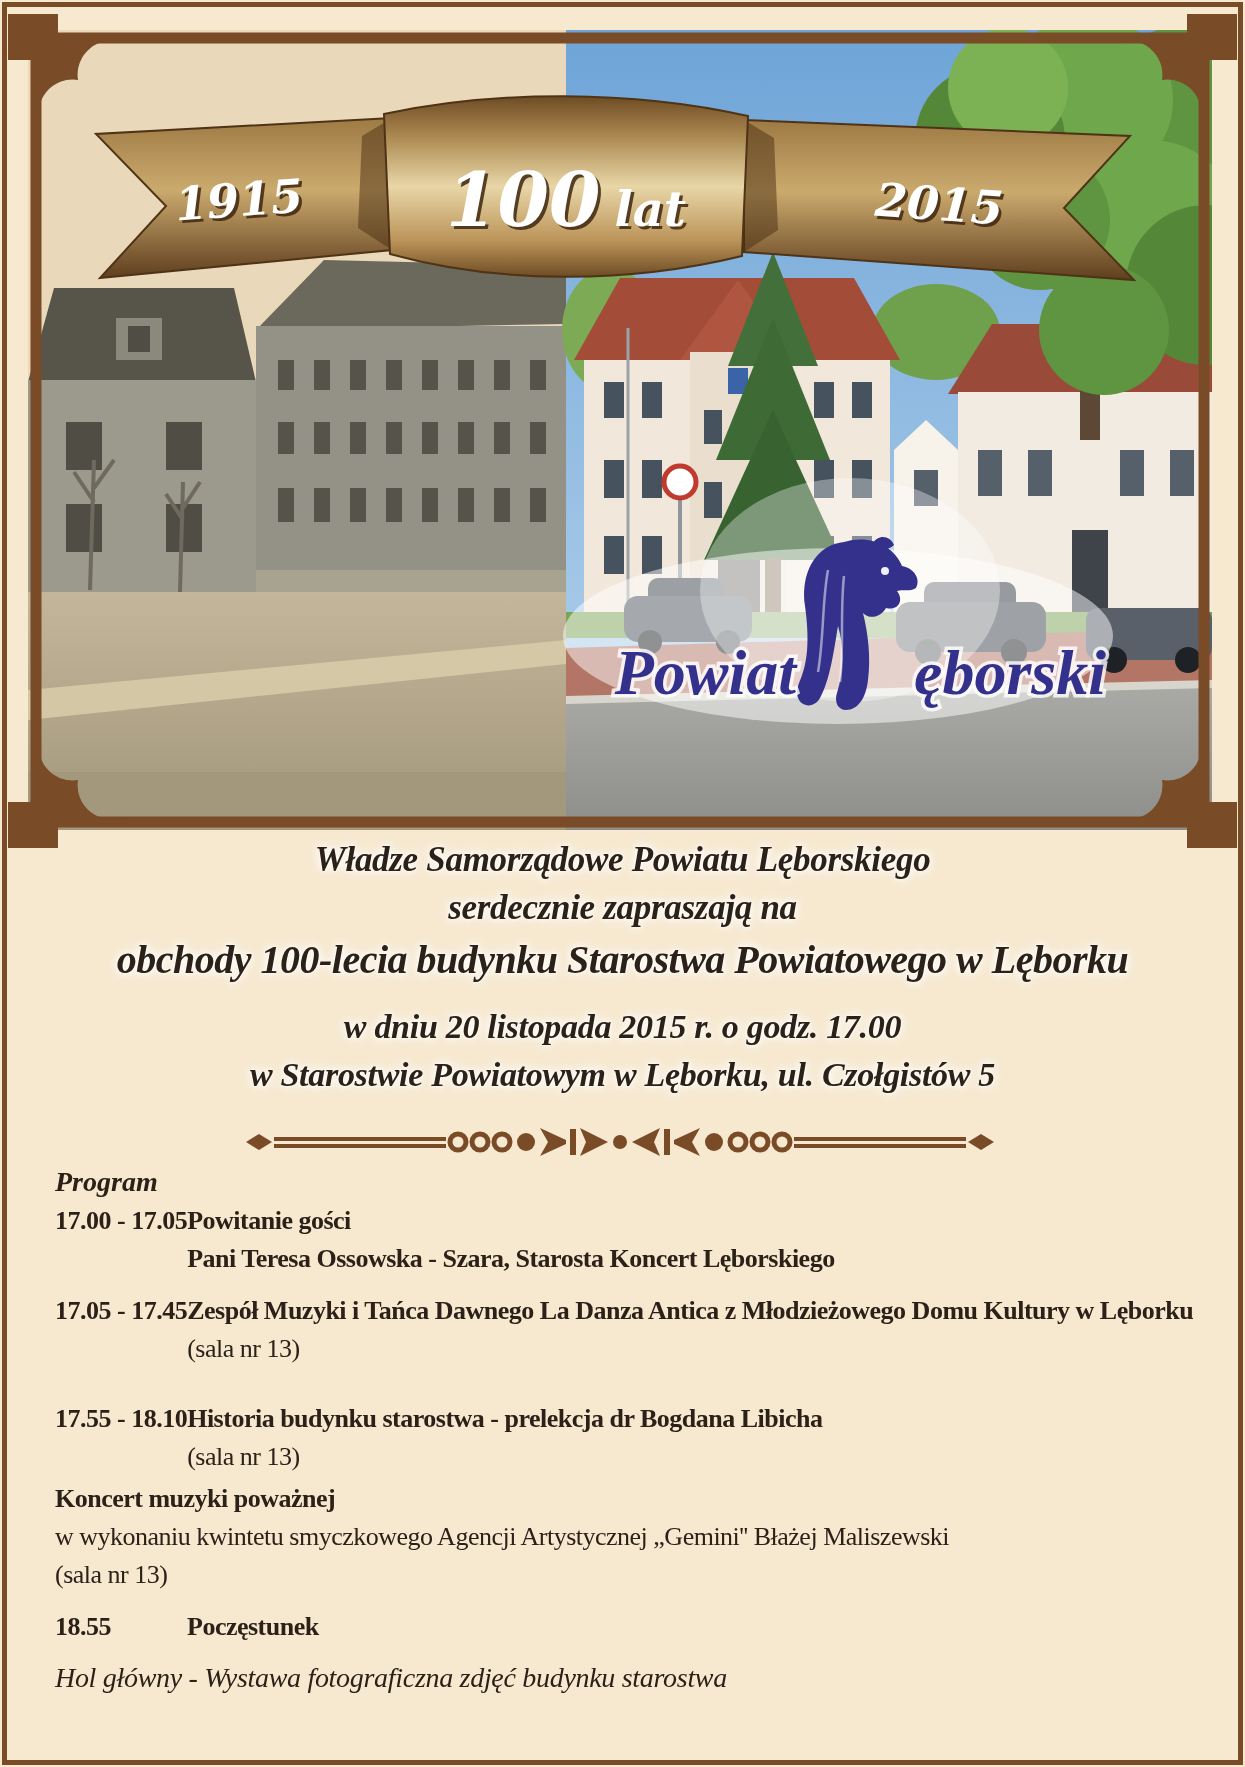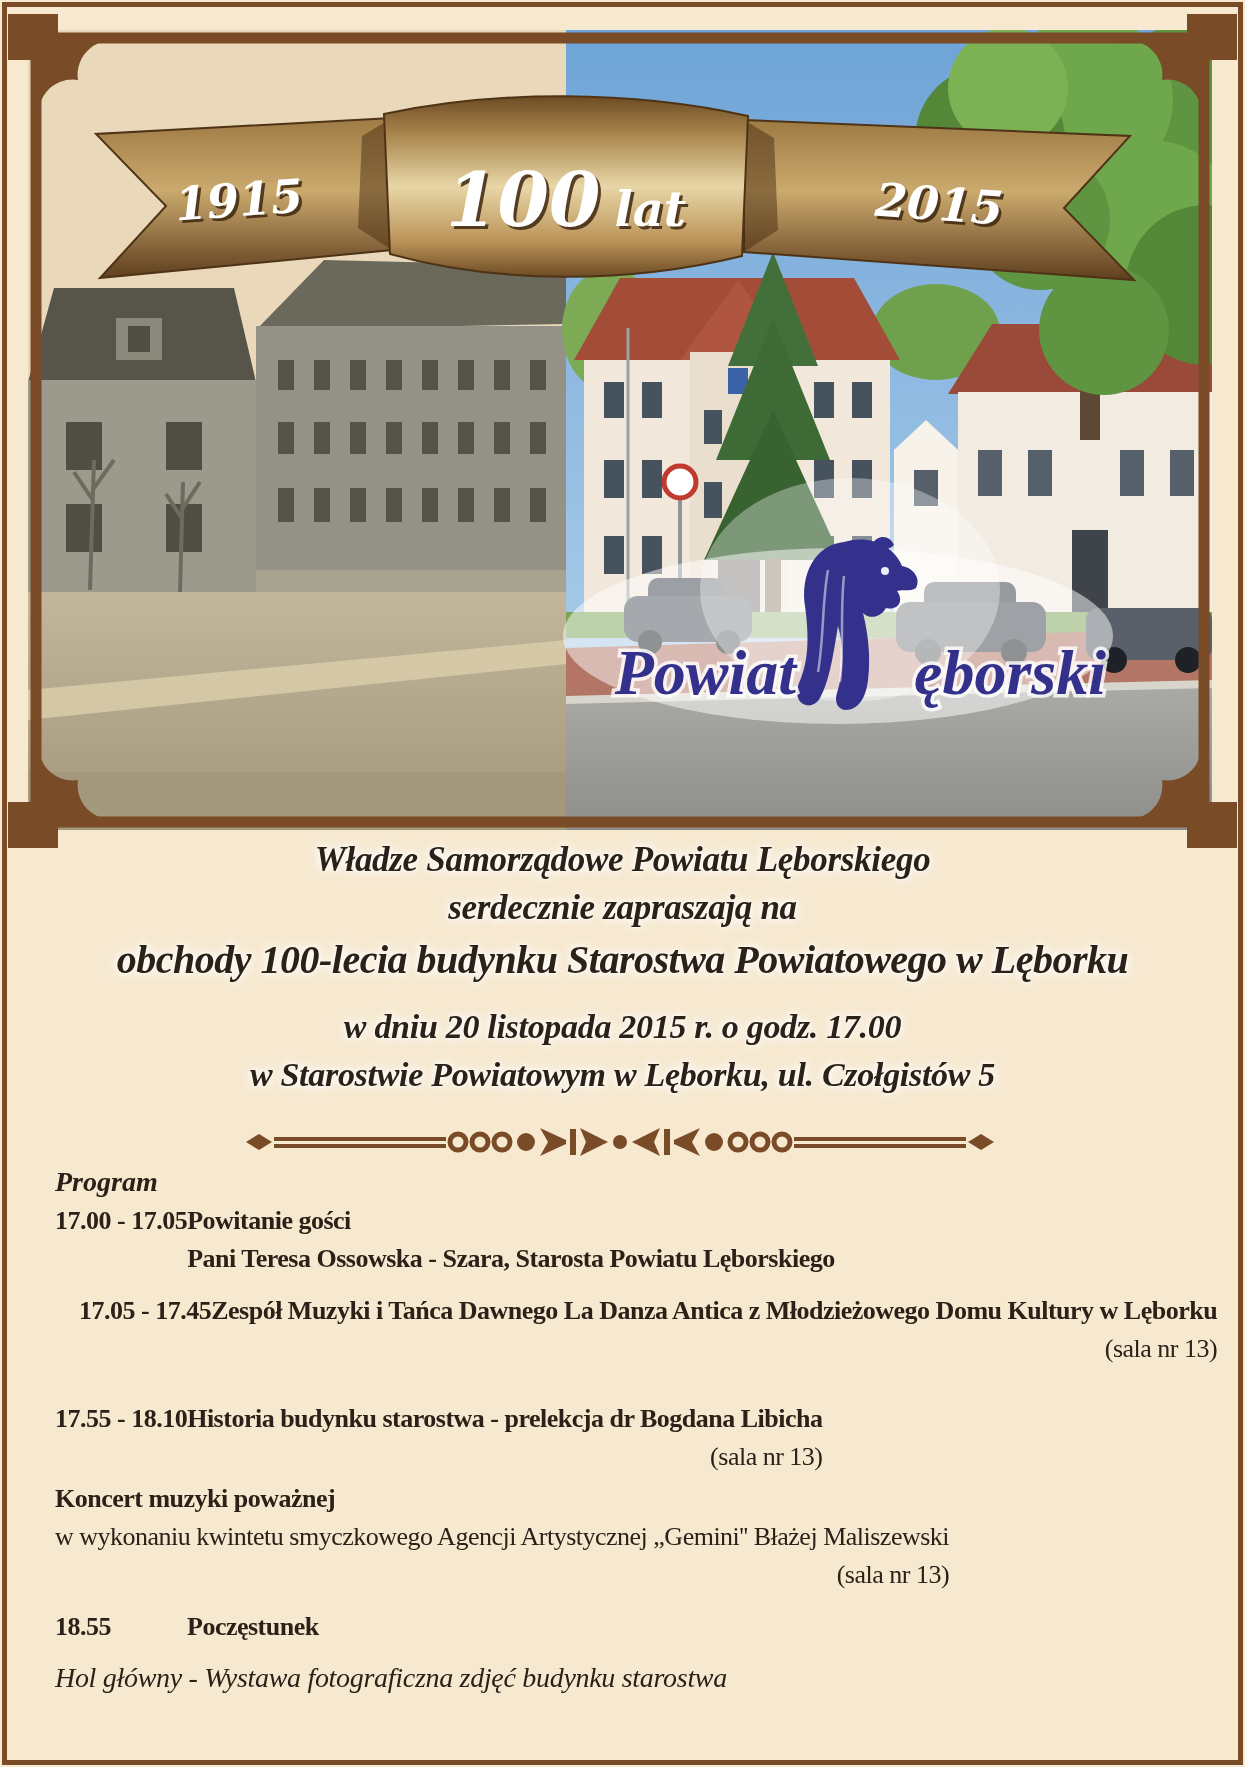--- a/index.html
+++ b/index.html
@@ -19,25 +19,25 @@
   .inv-2{top:888px;font-size:35px;}
   .inv-3{top:936px;font-size:40px;letter-spacing:-0.5px;font-style:italic;}
   .inv-4{top:1008px;font-size:34px;}
   .inv-5{top:1056px;font-size:34px;}
 
   .divider{position:absolute;left:240px;top:1120px;width:760px;height:44px;}
 
   .prog-heading{position:absolute;left:55px;top:1166px;font-size:28px;font-style:italic;font-weight:bold;}
   .prog-item{position:absolute;left:55px;display:flex;font-size:26px;
              font-weight:bold;letter-spacing:-0.5px;line-height:38px;}
-  .pi-0{top:1202px;} .pi-1{top:1292px;margin-left:24px;} .pi-2{top:1400px;} .pi-3{top:1480px;} .pi-4{top:1608px;}
+  .pi-0{top:1202px;} .pi-1{top:1292px;} .pi-2{top:1400px;} .pi-3{top:1480px;} .pi-4{top:1608px;}
   .ptime{flex:0 0 132px;white-space:nowrap;}
   .pcontent{display:flex;flex-direction:column;}
   .ptitle,.pdetail{white-space:nowrap;}
-  .pdetail.normal{font-weight:normal;text-align:right;}
+  .pdetail.normal{font-weight:normal;}
   .prog-footer{position:absolute;left:55px;top:1662px;font-size:28px;font-style:italic;letter-spacing:-0.3px;}
 
   .rib-year{font-family:"DejaVu Serif",serif;font-style:italic;font-weight:bold;font-size:46px;}
   .rib-center{font-family:"DejaVu Serif",serif;font-style:italic;font-weight:bold;}
   .logo-text{font-family:"Liberation Serif",serif;font-style:italic;font-weight:bold;font-size:64px;
              paint-order:stroke;stroke:rgba(255,255,255,0.8);stroke-width:7px;}
 </style>
 </head>
 <body>
 
@@ -285,21 +285,21 @@
       </g>
     </svg>
   </div>
 
   <div class="prog-heading">Program</div>
 
   <div class="prog-item pi-0">
     <span class="ptime">17.00 - 17.05</span>
     <span class="pcontent">
       <span class="ptitle">Powitanie gości</span>
-      <span class="pdetail">Pani Teresa Ossowska - Szara, Starosta Powiatu Lęborskiego</span>
+      <span class="pdetail">Pani Teresa Ossowska - Szara, Starosta Koncert Lęborskiego</span>
     </span>
   </div>
 
   <div class="prog-item pi-1">
     <span class="ptime">17.05 - 17.45</span>
     <span class="pcontent">
       <span class="ptitle">Zespół Muzyki i Tańca Dawnego La Danza Antica z Młodzieżowego Domu Kultury w Lęborku</span>
       <span class="pdetail normal">(sala nr 13)</span>
     </span>
   </div>

